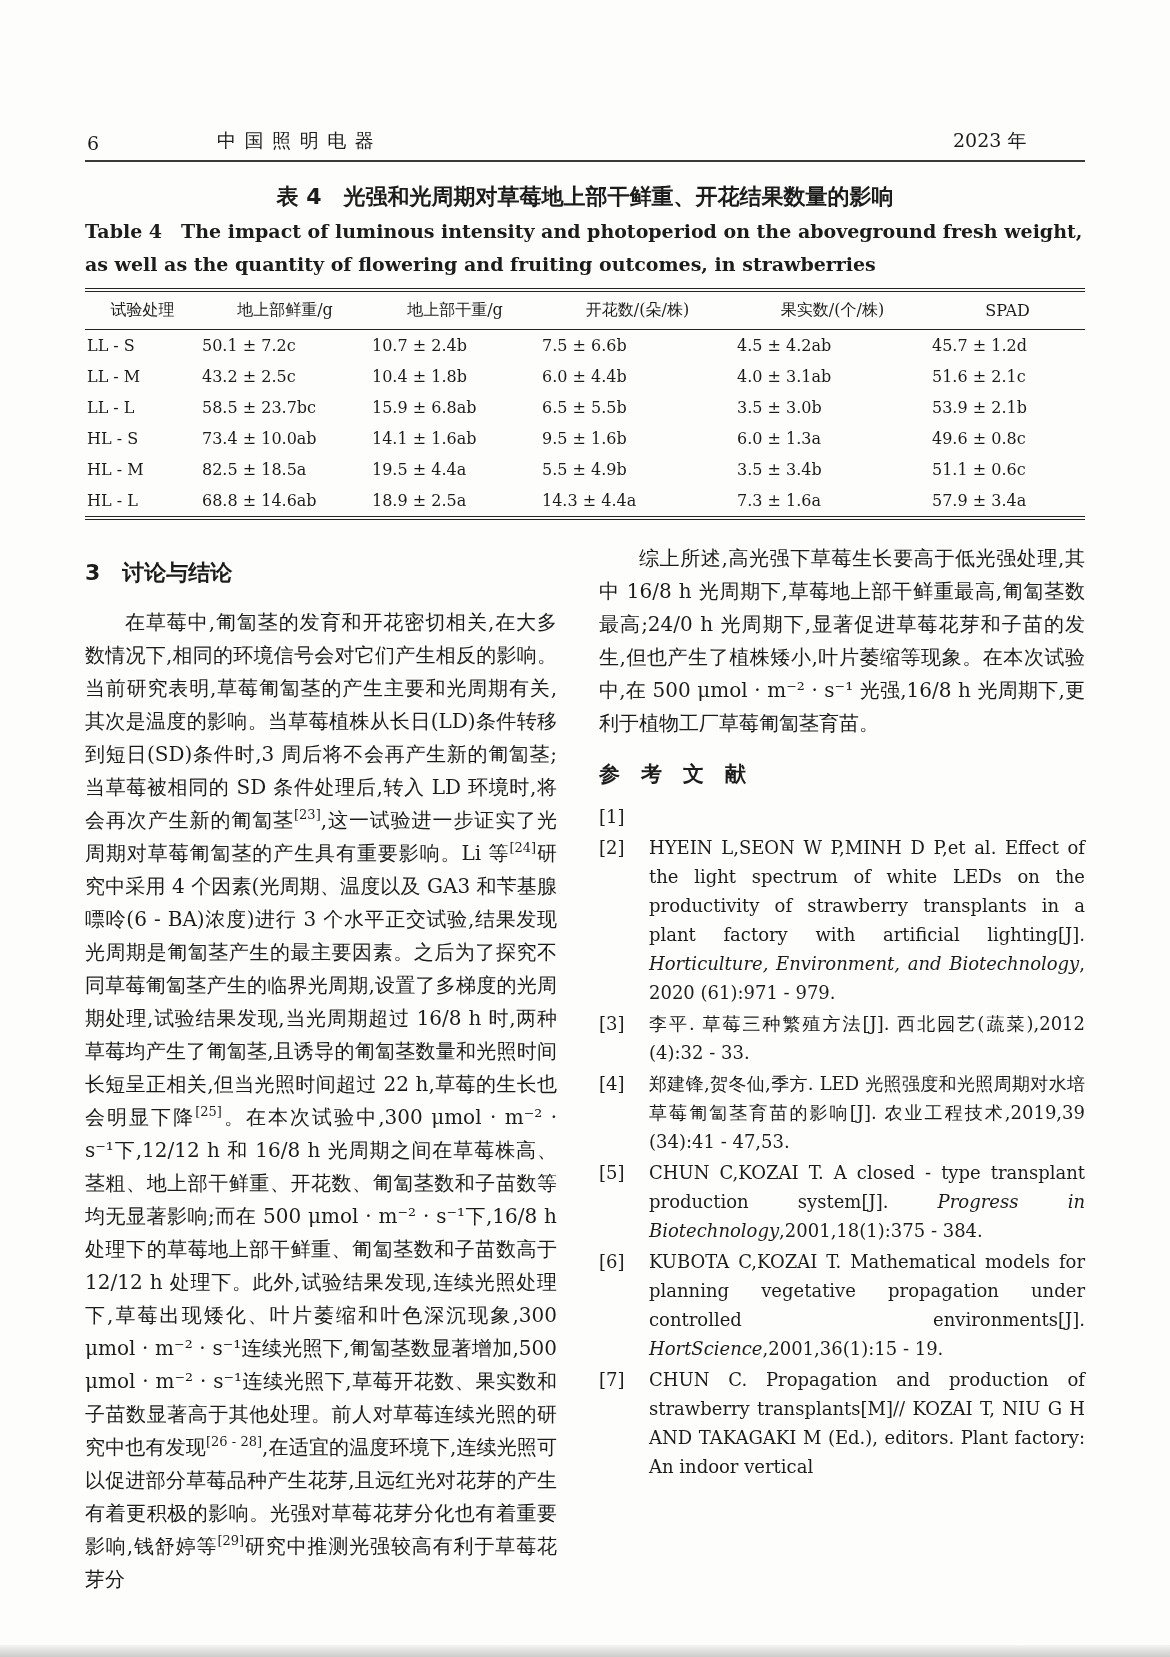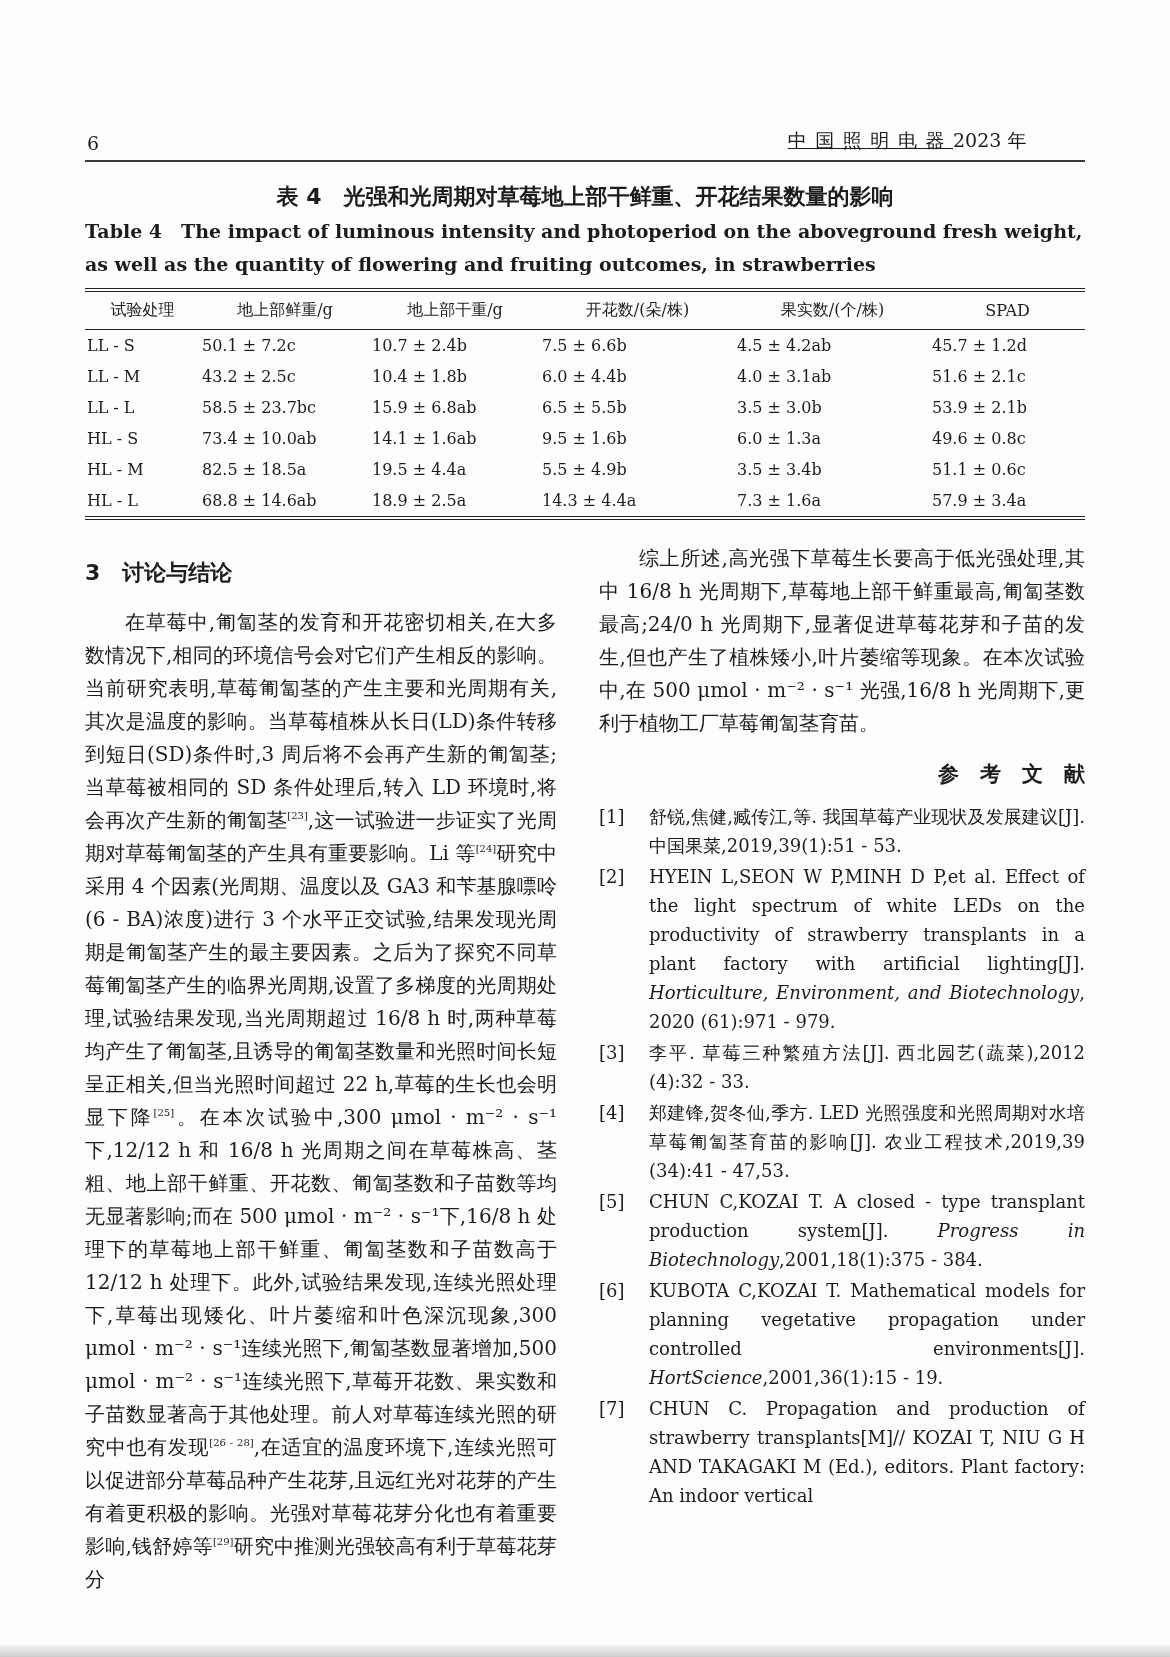--- a/index.html
+++ b/index.html
@@ -9,21 +9,21 @@
     font-family:"DejaVu Serif","Liberation Serif",serif;
   }
   .page{padding:0 85px;}
   
   .page-header{
     display:flex;align-items:flex-end;
     padding:128px 2px 6px;border-bottom:2px solid #3a3a3a;
     font-size:19px;
   }
   .head-page-num{width:130px;}
-  .head-title{flex:1;text-align:right;letter-spacing:0.45em;text-decoration:underline;}
+  .head-title{flex:1;text-align:left;letter-spacing:0.45em;}
   .head-year{width:130px;text-align:left;}
   
   .caption-zh{
     margin-top:20px;text-align:center;font-weight:bold;font-size:22px;
     font-family:"DejaVu Sans","Liberation Sans",sans-serif;
   }
   .caption-en{
     margin-top:6px;text-align:left;font-weight:bold;font-size:19px;line-height:27px;
   }
   
@@ -43,24 +43,24 @@
   .col-right{width:486px;}
   .sec-heading{
     font-family:"DejaVu Sans","Liberation Sans",sans-serif;
     font-weight:bold;font-size:22px;margin:16px 0 18px;
   }
   .para{
     font-size:20px;line-height:33px;text-align:justify;
     text-justify:inter-ideograph;margin:0;
   }
   .para.indent{text-indent:2em;}
-  .para sup{font-size:10px;line-height:0;}
+  .para sup{font-size:13px;line-height:0;}
   
   .ref-heading{
-    text-align:right;font-weight:bold;font-size:21px;
+    text-align:left;font-weight:bold;font-size:21px;
     font-family:"DejaVu Sans","Liberation Sans",sans-serif;
     margin:20px 0 14px;
   }
   .ref-item{display:flex;font-size:18px;line-height:29px;margin-bottom:2px;}
   .ref-marker{width:50px;flex:none;}
   .ref-body{flex:1;text-align:justify;}
   .ref-body i{font-style:italic;}
   
   .bottom-bar{
     position:absolute;left:0;right:0;bottom:0;height:12px;
@@ -160,21 +160,20 @@
       <p class="para indent"><span>在草莓中,匍匐茎的发育和开花密切相关,在大多数情况下,相同的环境信号会对它们产生相反的影响。当前研究表明,草莓匍匐茎的产生主要和光周期有关,其次是温度的影响。当草莓植株从长日(LD)条件转移到短日(SD)条件时,3 周后将不会再产生新的匍匐茎;当草莓被相同的 SD 条件处理后,转入 LD 环境时,将会再次产生新的匍匐茎</span><sup>[23]</sup><span>,这一试验进一步证实了光周期对草莓匍匐茎的产生具有重要影响。Li 等</span><sup>[24]</sup><span>研究中采用 4 个因素(光周期、温度以及 GA3 和苄基腺嘌呤(6 - BA)浓度)进行 3 个水平正交试验,结果发现光周期是匍匐茎产生的最主要因素。之后为了探究不同草莓匍匐茎产生的临界光周期,设置了多梯度的光周期处理,试验结果发现,当光周期超过 16/8 h 时,两种草莓均产生了匍匐茎,且诱导的匍匐茎数量和光照时间长短呈正相关,但当光照时间超过 22 h,草莓的生长也会明显下降</span><sup>[25]</sup><span>。在本次试验中,300 μmol · m⁻² · s⁻¹下,12/12 h 和 16/8 h 光周期之间在草莓株高、茎粗、地上部干鲜重、开花数、匍匐茎数和子苗数等均无显著影响;而在 500 μmol · m⁻² · s⁻¹下,16/8 h 处理下的草莓地上部干鲜重、匍匐茎数和子苗数高于 12/12 h 处理下。此外,试验结果发现,连续光照处理下,草莓出现矮化、叶片萎缩和叶色深沉现象,300 μmol · m⁻² · s⁻¹连续光照下,匍匐茎数显著增加,500 μmol · m⁻² · s⁻¹连续光照下,草莓开花数、果实数和子苗数显著高于其他处理。前人对草莓连续光照的研究中也有发现</span><sup>[26 - 28]</sup><span>,在适宜的温度环境下,连续光照可以促进部分草莓品种产生花芽,且远红光对花芽的产生有着更积极的影响。光强对草莓花芽分化也有着重要影响,钱舒婷等</span><sup>[29]</sup><span>研究中推测光强较高有利于草莓花芽分</span></p>
     </div>
 
     <div class="col-right">
       <p class="para indent"><span>综上所述,高光强下草莓生长要高于低光强处理,其中 16/8 h 光周期下,草莓地上部干鲜重最高,匍匐茎数最高;24/0 h 光周期下,显著促进草莓花芽和子苗的发生,但也产生了植株矮小,叶片萎缩等现象。在本次试验中,在 500 μmol · m⁻² · s⁻¹ 光强,16/8 h 光周期下,更利于植物工厂草莓匍匐茎育苗。</span></p>
 
       <div class="ref-heading">参　考　文　献</div>
 
       <div class="ref-item">
         <span class="ref-marker">[1]</span>
-        <span class="ref-body"><span>舒锐,焦健,臧传江,等. 我国草莓产业现状及发展建议[J]. 中国果菜,2019,39(1):51 - 53.</span></span>
       </div>
       <div class="ref-item">
         <span class="ref-marker">[2]</span>
         <span class="ref-body"><span>HYEIN L,SEON W P,MINH D P,et al. Effect of the light spectrum of white LEDs on the productivity of strawberry transplants in a plant factory with artificial lighting[J]. </span><i>Horticulture, Environment, and Biotechnology</i><span>, 2020 (61):971 - 979.</span></span>
       </div>
       <div class="ref-item">
         <span class="ref-marker">[3]</span>
         <span class="ref-body"><span>李平. 草莓三种繁殖方法[J]. 西北园艺(蔬菜),2012 (4):32 - 33.</span></span>
       </div>
       <div class="ref-item">

